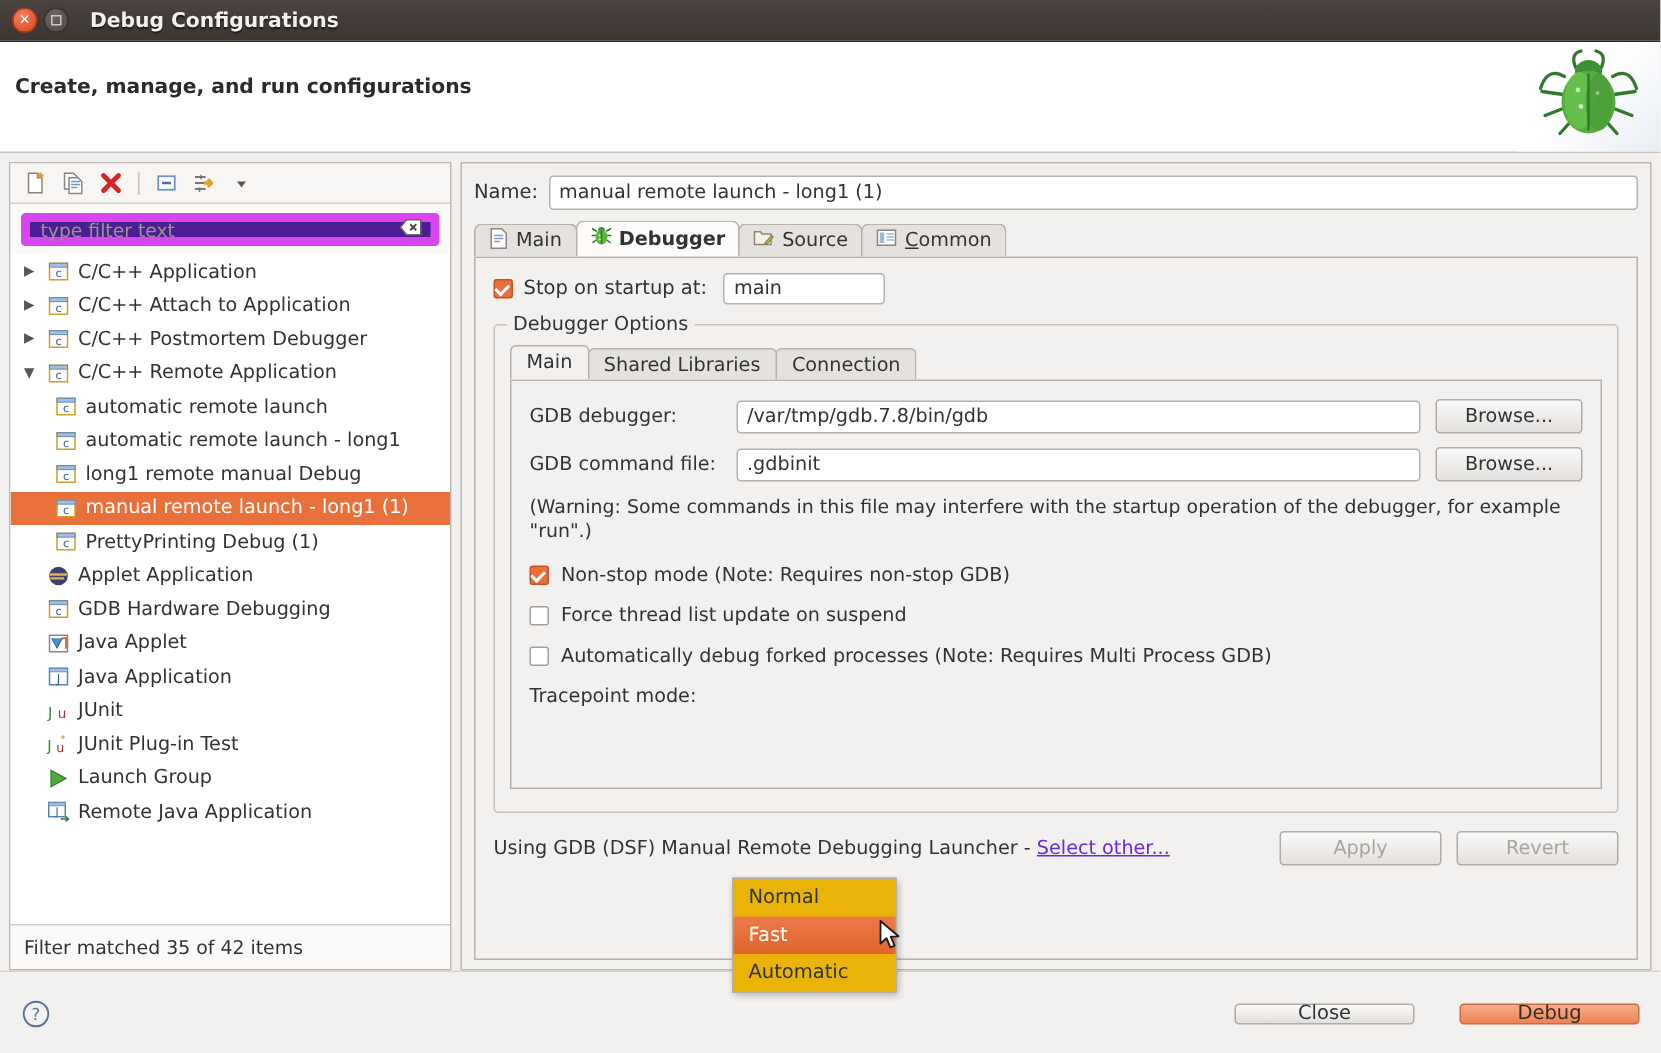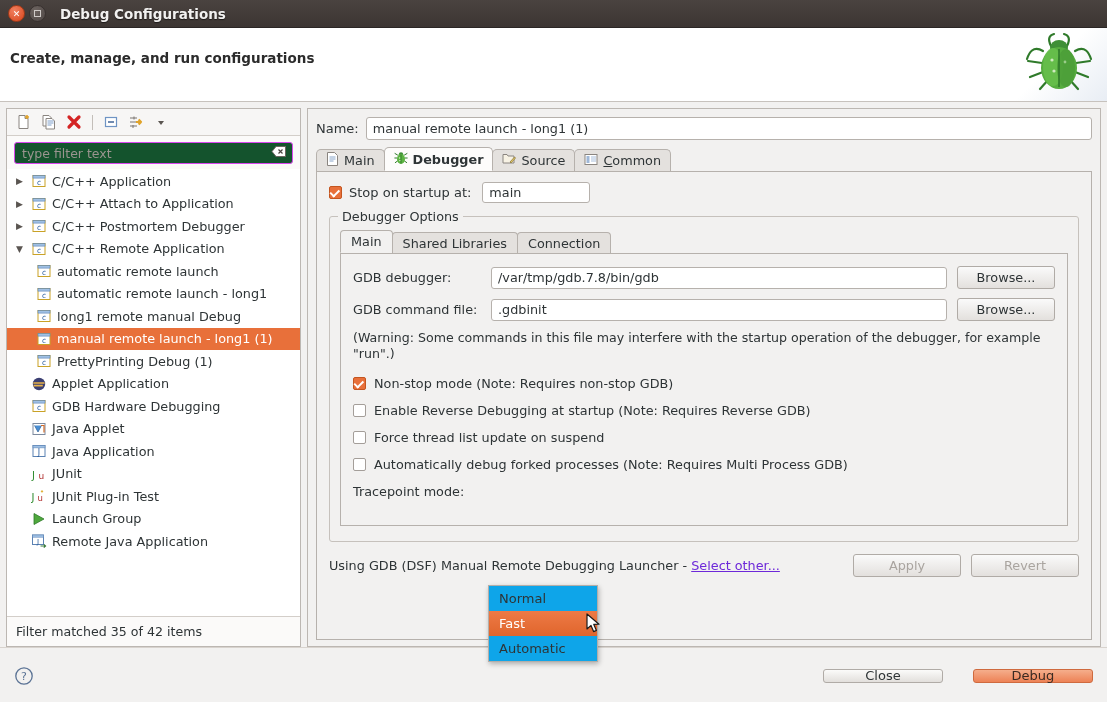--- a/index.html
+++ b/index.html
@@ -63,22 +63,22 @@
   .tool-row {
     height: 27px; display: flex; align-items: center; gap: 7px;
     padding: 0 8px; border-bottom: 1px solid #d3cec9; background: #f7f6f5;
   }
   .tool-btn { width: 18px; height: 18px; display: flex; align-items: center;
     justify-content: center; cursor: default; }
   .tool-sep { width: 1px; height: 15px; background: #c3beb9; margin: 0 2px; }
 
   .filter-row { padding: 6px 7px 5px 7px; background: #fbfaf9; }
   .filter-box {
-    height: 22px; border: 1px solid #d946ef; border-radius: 3px;
-    background: #14532d; display: flex; align-items: center;
+    height: 22px; border: 6px solid #d946ef; border-radius: 3px;
+    background: #4c1d95; display: flex; align-items: center;
     padding: 0 5px 0 7px;
   }
   .filter-ph { flex: 1; color: #9a948f; font-size: 12.5px; }
 
   .tree { flex: 1; background: #fff; overflow: hidden; padding-top: 1px; }
   .tnode {
     height: 22.5px; display: flex; align-items: center; gap: 5px;
     padding-left: 6px; font-size: 12.8px; white-space: nowrap;
   }
   .tnode.sel { background: #e8703a; color: #ffffff; }
@@ -171,21 +171,21 @@
   }
   .warn { font-size: 12.6px; line-height: 16px; margin: 6px 0 8px 0; }
   .opt-row { display: flex; align-items: center; gap: 8px; height: 27px;
     font-size: 12.8px; }
   .tp-row { display: flex; align-items: center; gap: 10px; margin-top: 6px;
     font-size: 12.8px; }
 
   
   .dropdown {
     position: absolute; left: 158px; top: 368px; width: 110px;
-    background: #0ea5e9; border: 1px solid #b3aea9;
+    background: #eab308; border: 1px solid #b3aea9;
     box-shadow: 1px 2px 5px rgba(0,0,0,0.28); z-index: 40;
   }
   .dd-item { height: 25px; display: flex; align-items: center; padding: 0 10px;
     font-size: 13px; color: #2e3436; }
   .dd-item.sel { background: linear-gradient(to bottom,#ed7a46,#e0652c);
     color: #ffffff; }
 
   .cursor { position: absolute; left: 256px; top: 396px; z-index: 50; }
 
   
@@ -568,24 +568,20 @@
           </div>
 
           <div class="warn">(Warning: Some commands in this file may interfere with the startup operation of the debugger, for example "run".)</div>
 
           <div class="opt-row">
             <div class="chk on"></div>
             <span>Non-stop mode (Note: Requires non-stop GDB)</span>
           </div>
           <div class="opt-row">
             <div class="chk"></div>
-            <span>Enable Reverse Debugging at startup (Note: Requires Reverse GDB)</span>
-          </div>
-          <div class="opt-row">
-            <div class="chk"></div>
             <span>Force thread list update on suspend</span>
           </div>
           <div class="opt-row">
             <div class="chk"></div>
             <span>Automatically debug forked processes (Note: Requires Multi Process GDB)</span>
           </div>
 
           <div class="tp-row">
             <span>Tracepoint mode:</span>
           </div>

